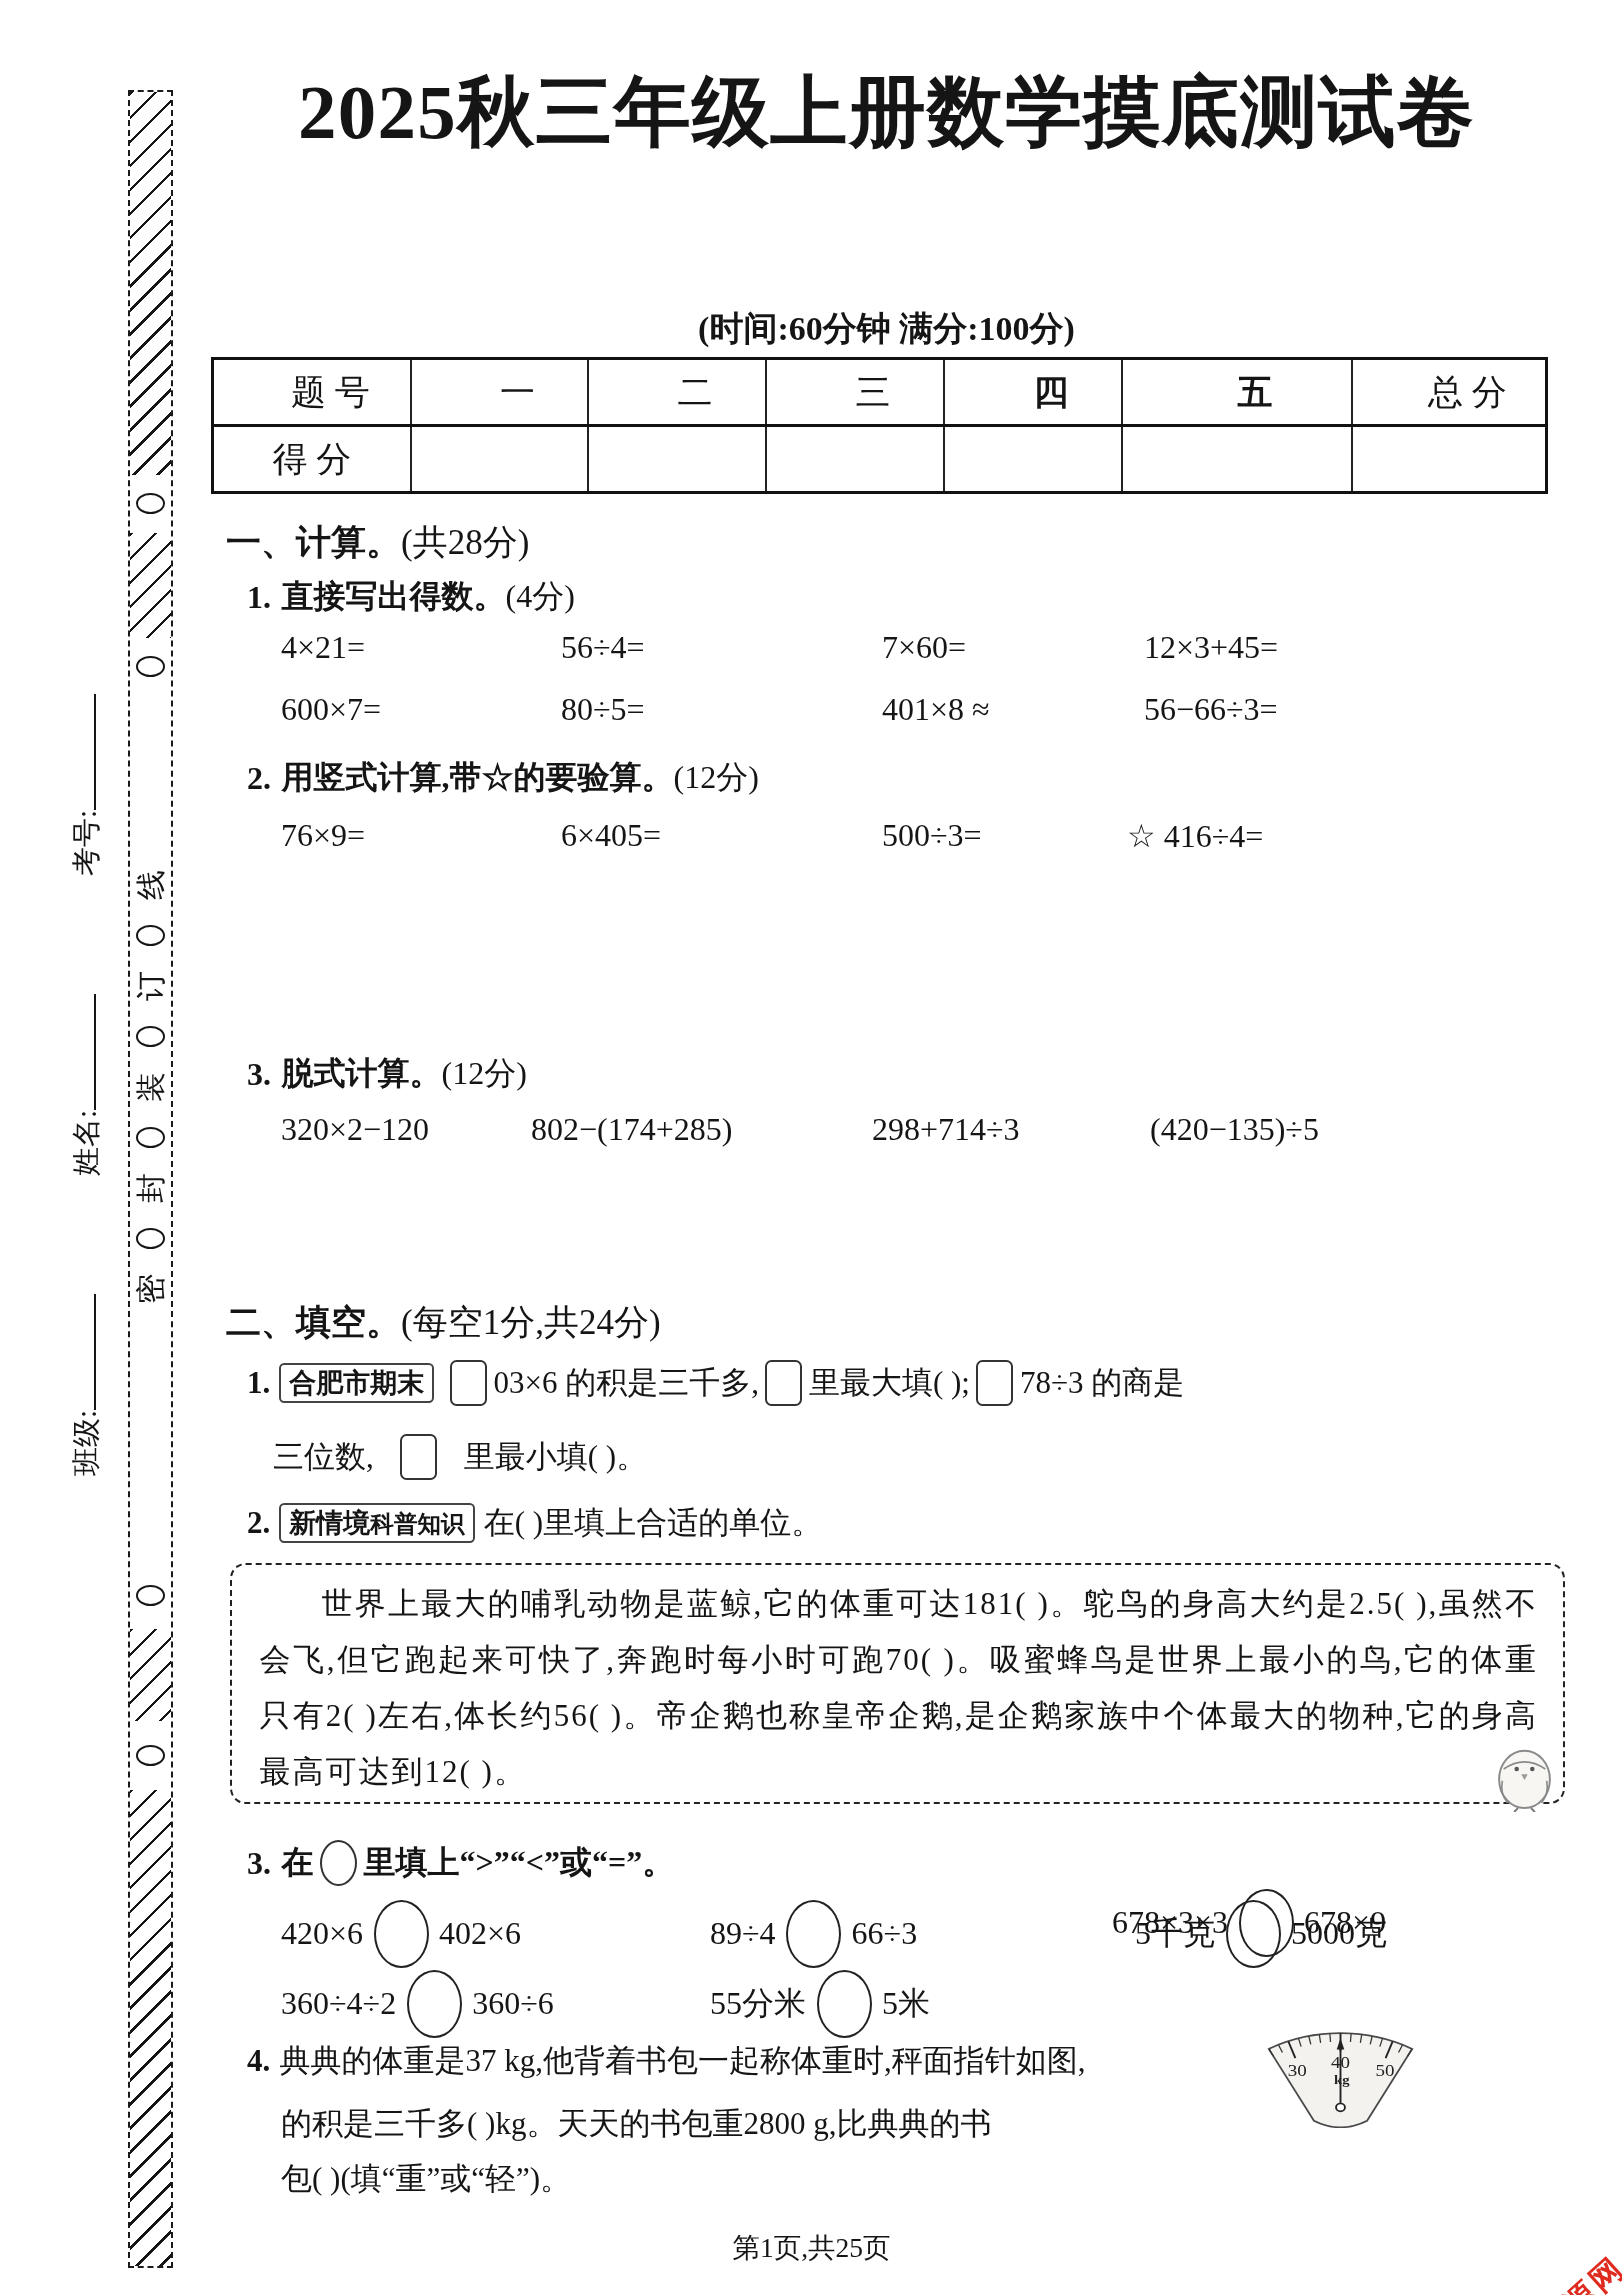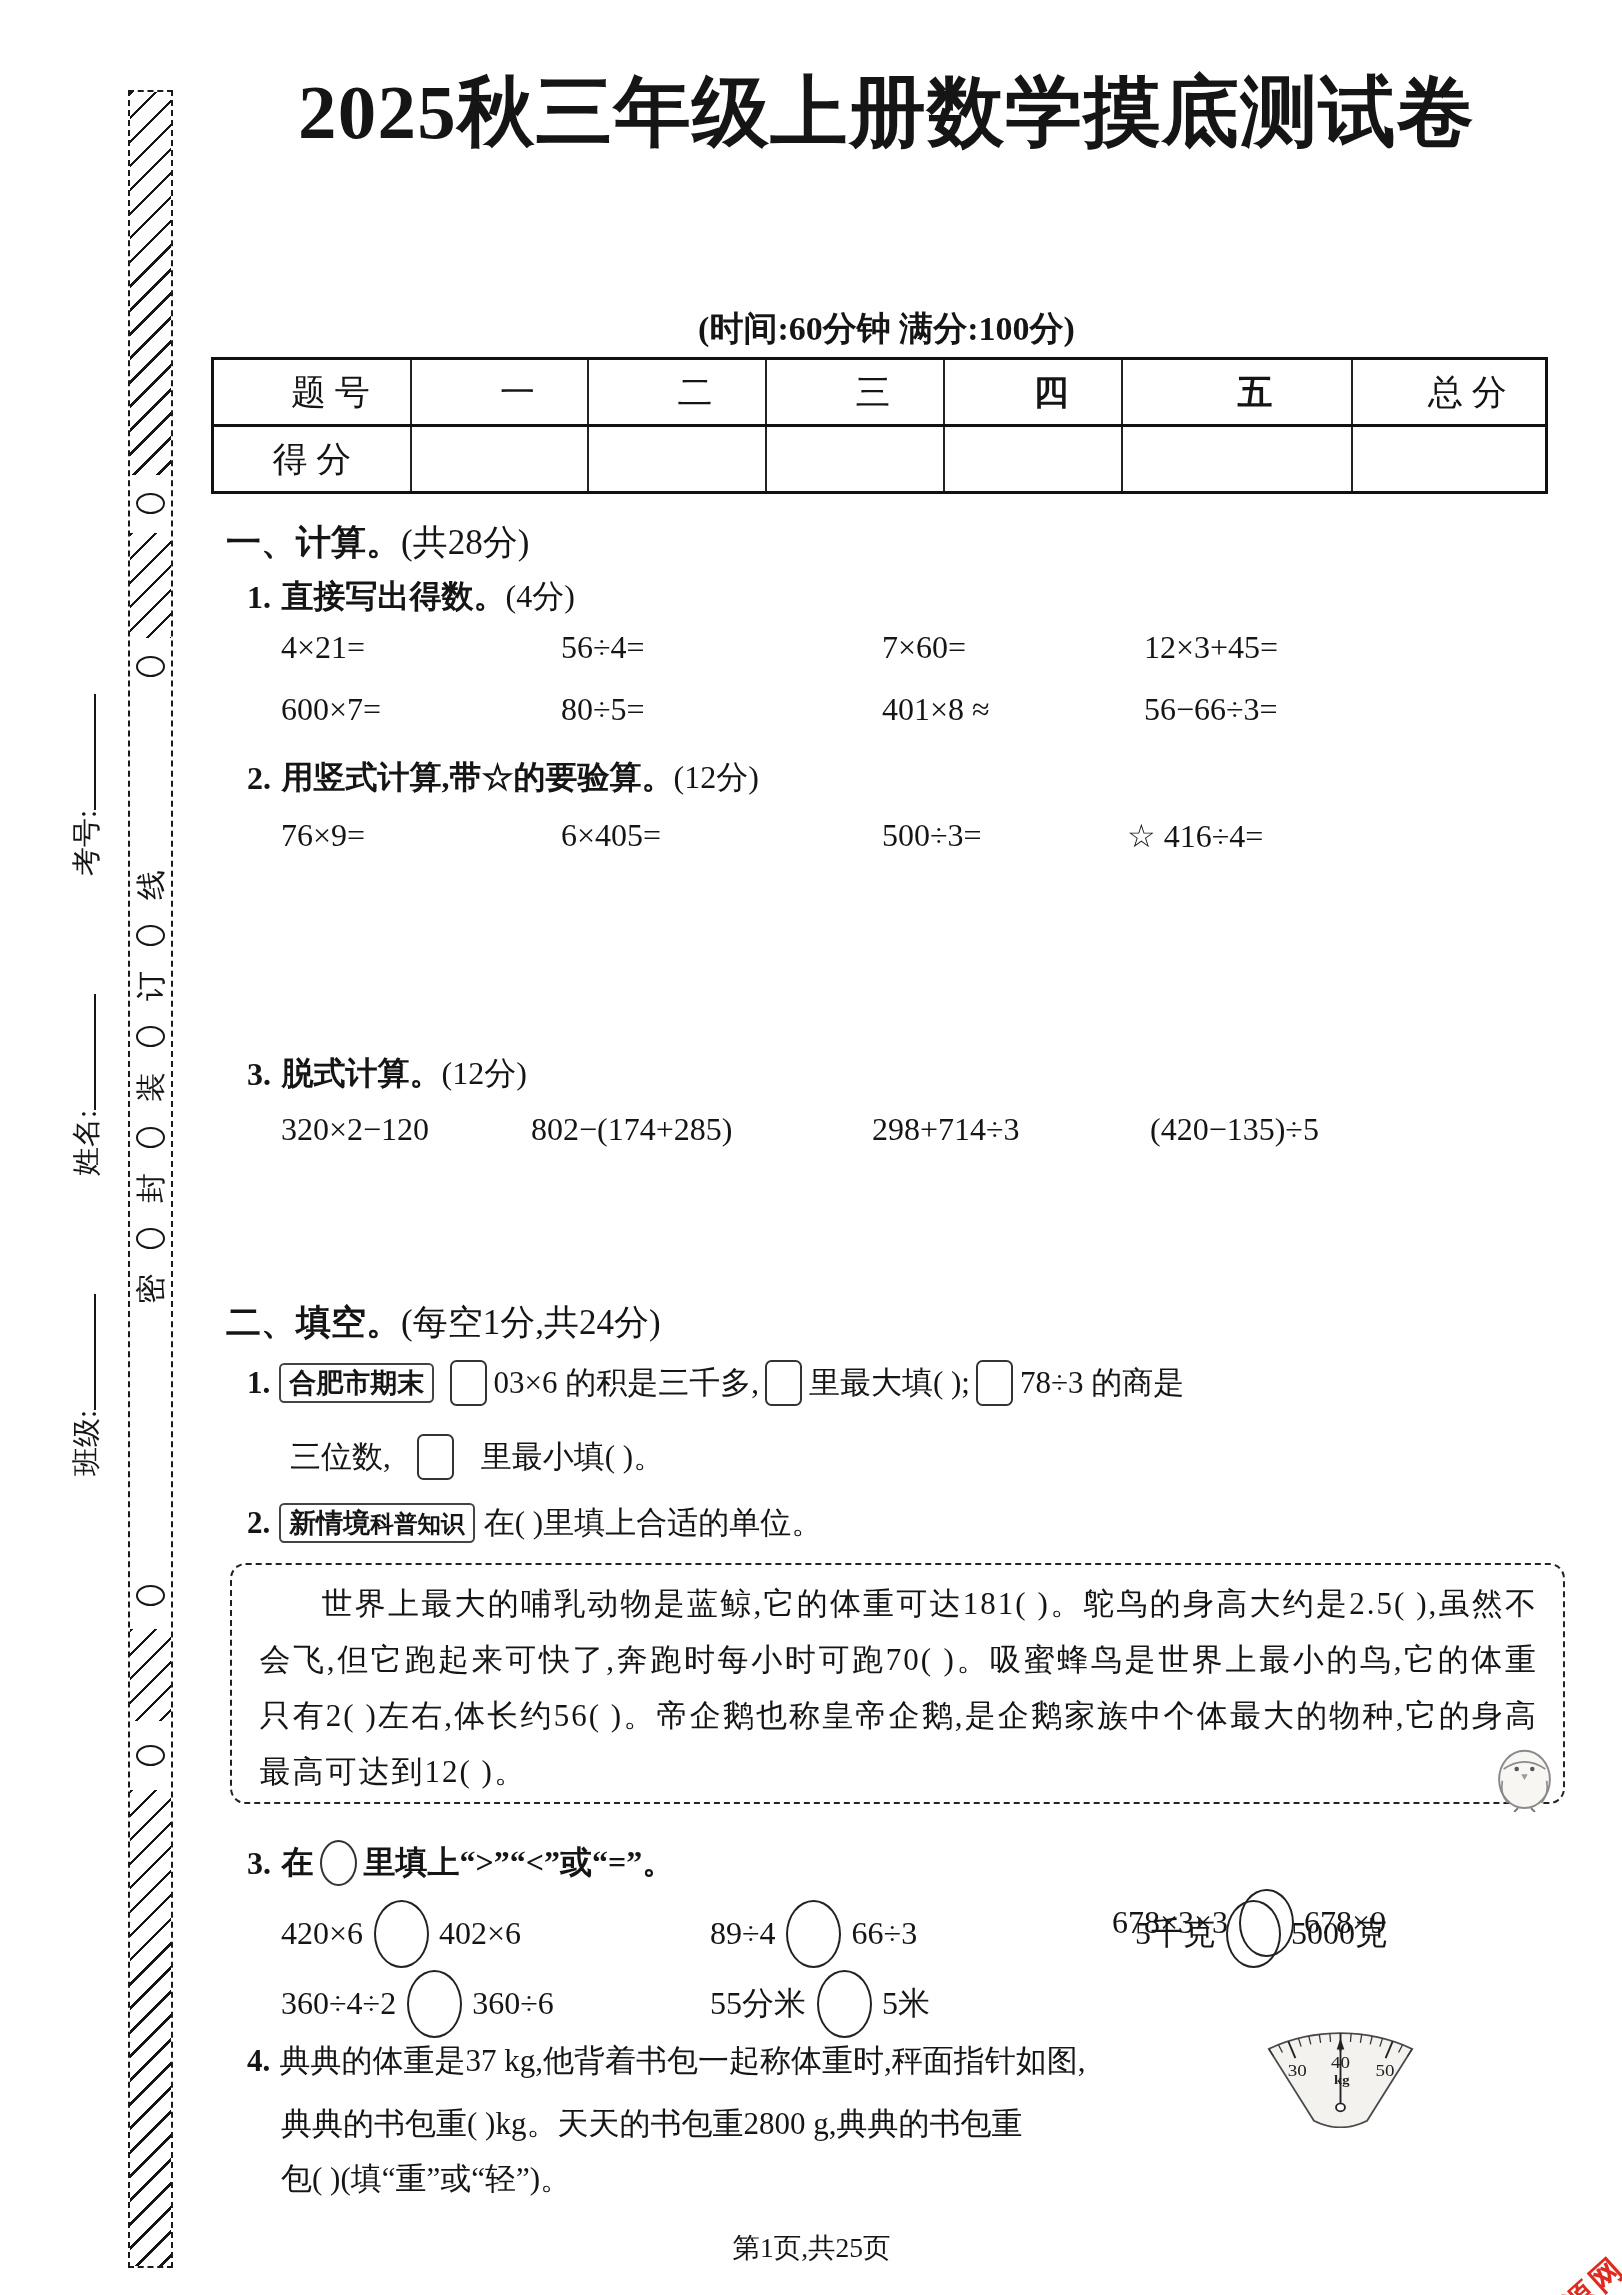--- a/index.html
+++ b/index.html
@@ -163,21 +163,21 @@
   <div class="fill-line" style="left:247px;top:1360px;">
     <span class="num">1.</span>
     <span class="tag">合肥市期末</span>
     <span class="fbox"></span>
     <span>03×6 的积是三千多,</span>
     <span class="fbox"></span>
     <span>里最大填(   );</span>
     <span class="fbox"></span>
     <span>78÷3 的商是</span>
   </div>
-  <div class="fill-line" style="left:290px;top:1434px;gap:20px;">
+  <div class="fill-line" style="left:273px;top:1434px;gap:20px;">
     <span>三位数,</span>
     <span class="fbox"></span>
     <span>里最小填(   )。</span>
   </div>
 
   <div class="fill-line" style="left:247px;top:1502px;">
     <span class="num">2.</span>
     <span class="tag"><span>新情境</span><span class="sub">科普知识</span></span>
     <span>在(  )里填上合适的单位。</span>
   </div>
@@ -233,21 +233,21 @@
     <span>678×3×3</span>
     <span class="ccircle"></span>
     <span>678×9</span>
   </div>
 
   <div class="fill-line" style="left:247px;top:2040px;">
     <span class="num">4.</span>
     <span>典典的体重是37 kg,他背着书包一起称体重时,秤面指针如图,</span>
   </div>
   <div class="fill-line" style="left:281px;top:2103px;">
-    <span>典典的书包重(   )kg。天天的书包重2800 g,典典的书包重</span>
+    <span>的积是三千多(   )kg。天天的书包重2800 g,比典典的书</span>
   </div>
   <div class="fill-line" style="left:281px;top:2158px;">
     <span>包(   )(填“重”或“轻”)。</span>
   </div>
 
   <svg class="dial" width="165" height="103" viewBox="0 0 260 185" preserveAspectRatio="none">
     <path d="M 17 43 A 240 240 0 0 1 243 43 L 172 172 Q 130 196 88 172 Z" fill="#f4f2ee" stroke="#4a4a4a" stroke-width="3"></path>
     <g stroke="#333" stroke-width="2">
       <line x1="17.3" y1="43.1" x2="24.4" y2="56.3"></line>
       <line x1="32.4" y1="35.8" x2="38.5" y2="49.5"></line>

